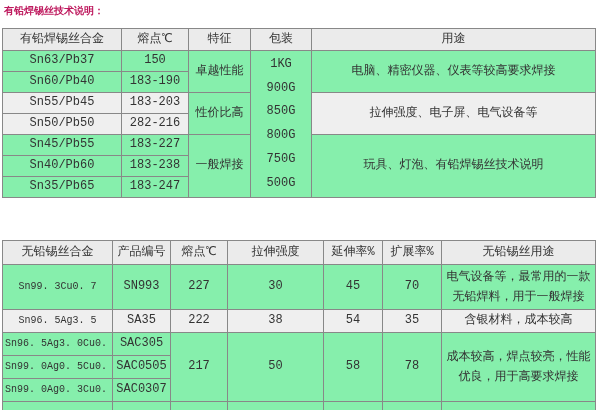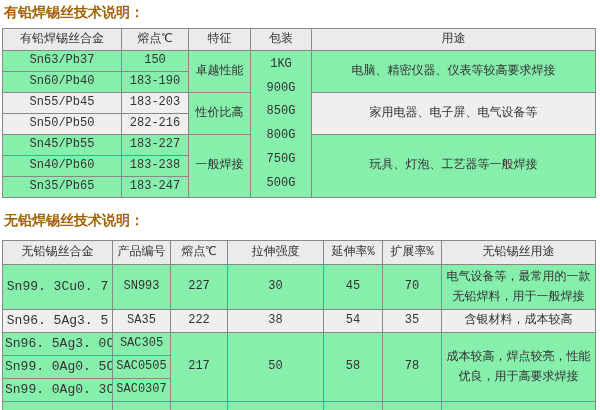--- a/index.html
+++ b/index.html
@@ -1,21 +1,21 @@
 <!DOCTYPE html>
 <html><head>
 <meta charset="utf-8">
 <style>
   html,body{margin:0;padding:0;}
   .page{
     position:relative;width:600px;height:410px;background:#ffffff;overflow:hidden;
     font-family:"DejaVu Sans","Liberation Sans",sans-serif;
   }
   .heading{
-    position:absolute;left:4px;font-size:14px;font-weight:bold;color:#a16207;
+    position:absolute;left:4px;font-size:10px;font-weight:bold;color:#be185d;
     white-space:nowrap;
   }
   #heading-leaded{top:4px;}
   #heading-leadfree{top:212px;}
   table{
     position:absolute;left:2px;border-collapse:collapse;table-layout:fixed;
     width:593px;background:#86efac;font-family:Liberation Mono, monospace;
   }
   #table-leaded{top:28px;}
   #table-leadfree{top:240px;}
@@ -30,21 +30,21 @@
   #table-leadfree th{height:23px;}
   .g{background:#efefef;}
   .pack{
     height:143px;display:flex;flex-direction:column;justify-content:space-around;
     align-items:center;
   }
   .pack span{display:block;font-size:12px;color:#333333;}
   .row-tall td{height:44px;}
   .row-std td{height:22px;margin-top:48px;}
   .row-partial td{height:12px;}
-  .alloy2{font-size:13px;white-space:nowrap;}
+  .alloy2{font-size:10px;white-space:nowrap;}
   .usecell{line-height:20px;}
 </style>
 </head>
 <body>
 
 <div class="page">
 
   <div class="heading" id="heading-leaded">有铅焊锡丝技术说明：</div>
 
   <table id="table-leaded">
@@ -82,44 +82,43 @@
         <td rowspan="2">电脑、精密仪器、仪表等较高要求焊接</td>
       </tr>
       <tr>
         <td>Sn60/Pb40</td>
         <td>183-190</td>
       </tr>
       <tr>
         <td class="g">Sn55/Pb45</td>
         <td class="g">183-203</td>
         <td rowspan="2">性价比高</td>
-        <td rowspan="2" class="g">家用电器、电子屏、电气设备等</td>
+        <td rowspan="2" class="g">拉伸强度、电子屏、电气设备等</td>
       </tr>
       <tr>
         <td class="g">Sn50/Pb50</td>
         <td class="g">282-216</td>
       </tr>
       <tr>
         <td>Sn45/Pb55</td>
         <td>183-227</td>
         <td rowspan="3">一般焊接</td>
-        <td rowspan="3">玩具、灯泡、工艺器等一般焊接</td>
+        <td rowspan="3">玩具、灯泡、有铅焊锡丝技术说明</td>
       </tr>
       <tr>
         <td>Sn40/Pb60</td>
         <td>183-238</td>
       </tr>
       <tr>
         <td>Sn35/Pb65</td>
         <td>183-247</td>
       </tr>
     </tbody>
   </table>
 
-  <div class="heading" id="heading-leadfree">无铅焊锡丝技术说明：</div>
 
   <table id="table-leadfree">
     <colgroup>
       <col style="width:110px">
         <col style="width:58px">
         <col style="width:57px">
       <col style="width:96px">
         <col style="width:59px">
         <col style="width:59px">
       <col style="width:154px">

